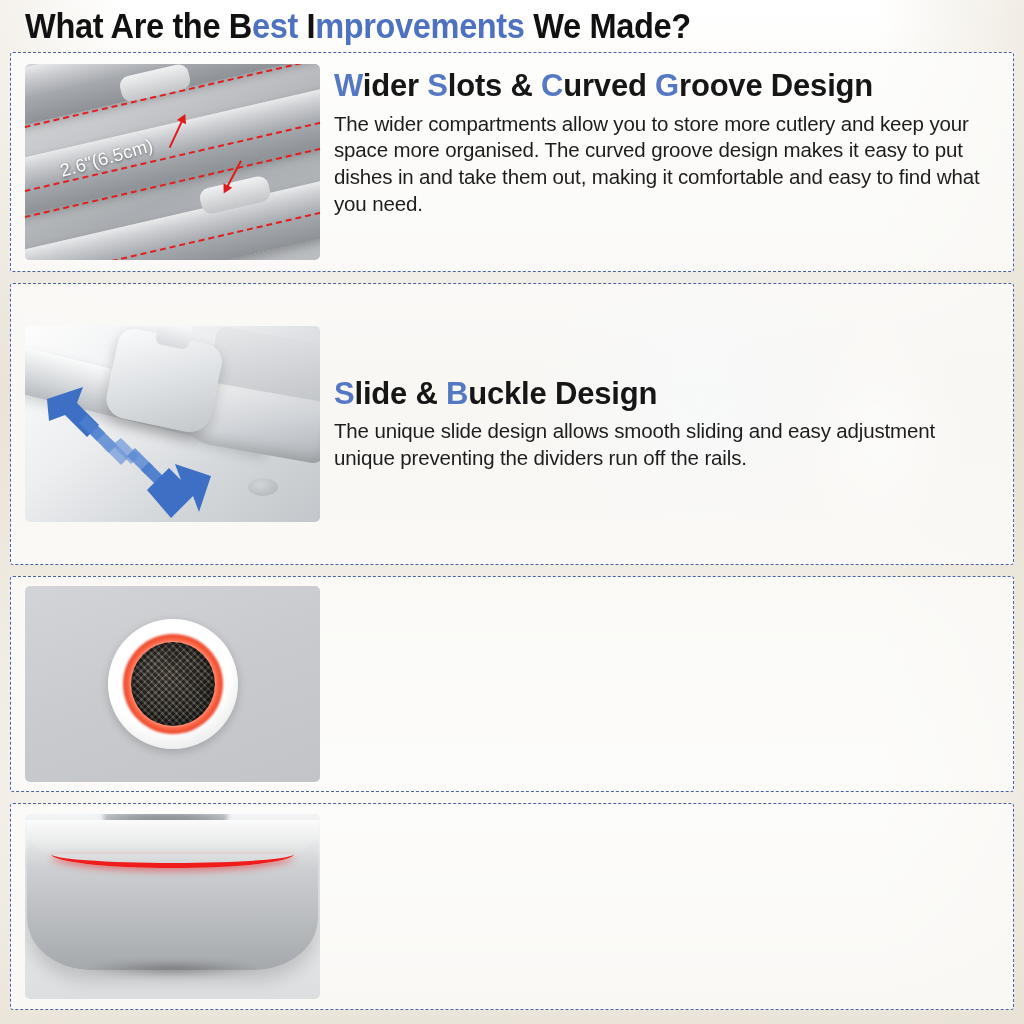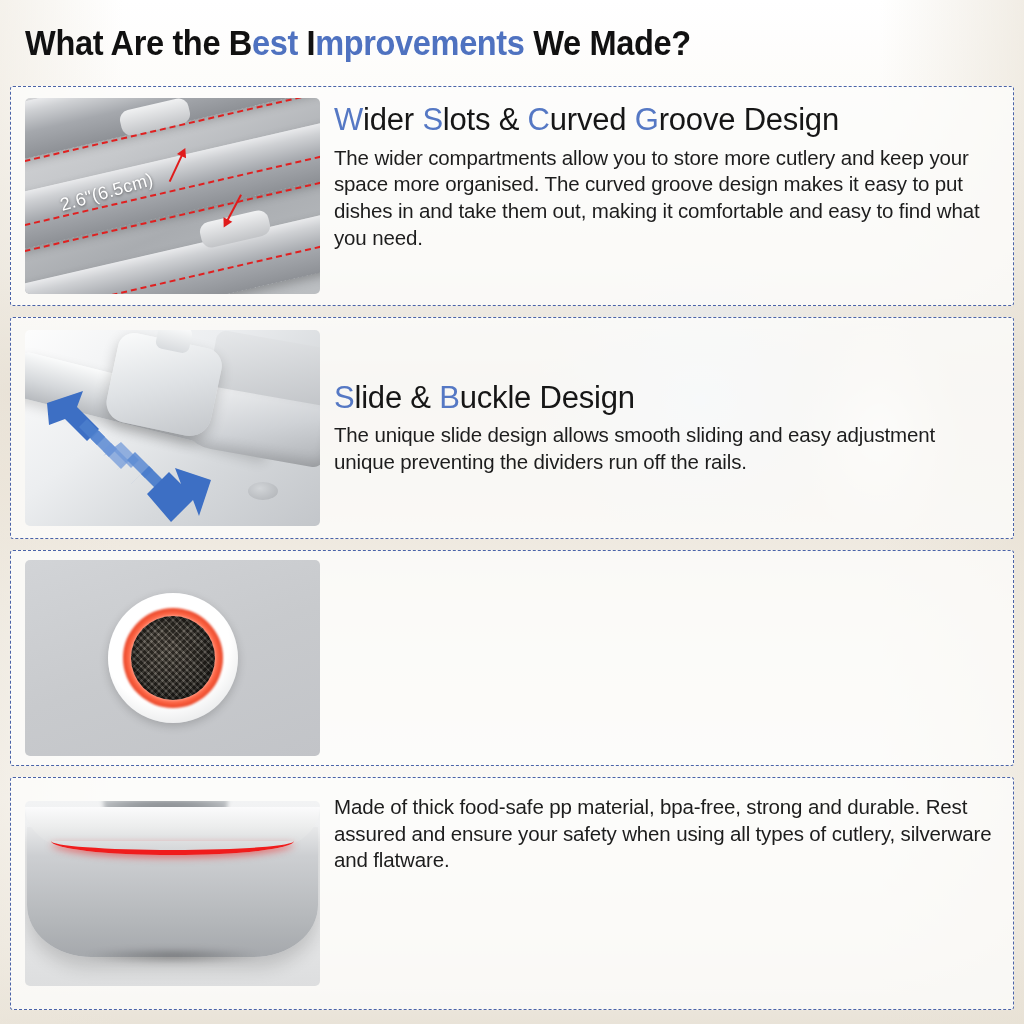--- a/index.html
+++ b/index.html
@@ -89,21 +89,21 @@
   .panel {
     border: 1.6px dashed #4a63a8;
     border-radius: 3px;
     background: rgba(253,252,251,0.80);
     display: flex;
     align-items: stretch;
     padding: 10px 12px 10px 14px;
     position: relative;
   }
   .panel-1 { height: 220px; }
-  .panel-2 { height: 222px; }
+  .panel-2 { height: 282px; }
   .panel-3 { height: 216px; }
   .panel-4 { flex: 1; }
 
   .thumb {
     width: 295px;
     flex: 0 0 295px;
     border-radius: 5px;
     overflow: hidden;
     position: relative;
     align-self: center;
@@ -118,21 +118,21 @@
     flex: 1;
     padding-left: 14px;
     display: flex;
     flex-direction: column;
     justify-content: center;
   }
   .panel-1 .copy, .panel-4 .copy { justify-content: flex-start; padding-top: 6px; }
 
   .feat-heading {
     font-size: 31px;
-    font-weight: 400;
+    font-weight: 700;
     color: #161616;
     line-height: 1.12;
     letter-spacing: -0.2px;
     margin-bottom: 7px;
     white-space: nowrap;
   }
   .feat-heading .hl { color: #5578c4; }
 
   .feat-body {
     font-size: 20.5px;
@@ -406,18 +406,17 @@
 
     <section class="panel panel-4">
       <div class="thumb img-corner">
         <div class="inner-dark"></div>
         <div class="body-box"></div>
         <div class="lip"></div>
         <div class="red-line"></div>
         <div class="shadow-under"></div>
       </div>
       <div class="copy">
-        <p class="feat-body">Made of thick food-safe pp material, bpa-free, strong and durable. Rest assured and ensure your safety when using all types of cutlery, silverware and flatware.</p>
       </div>
     </section>
 
   </div>
 </div>
 
 </body></html>

